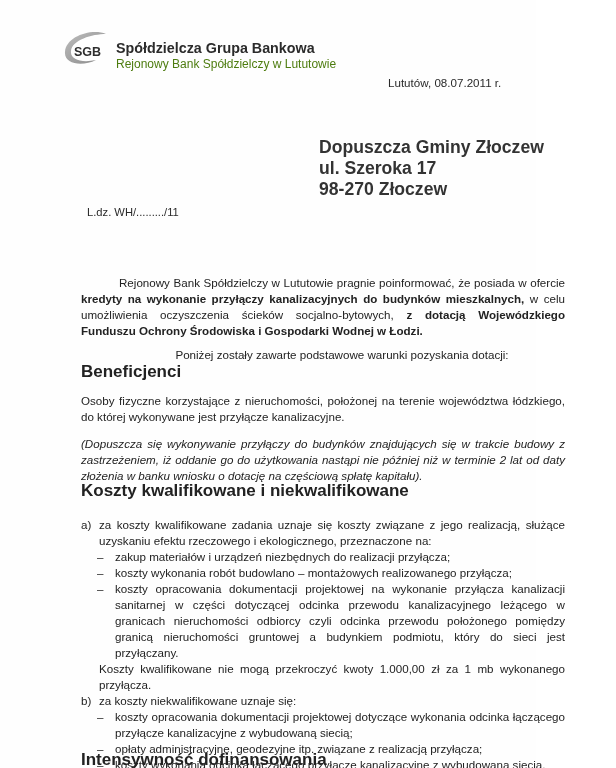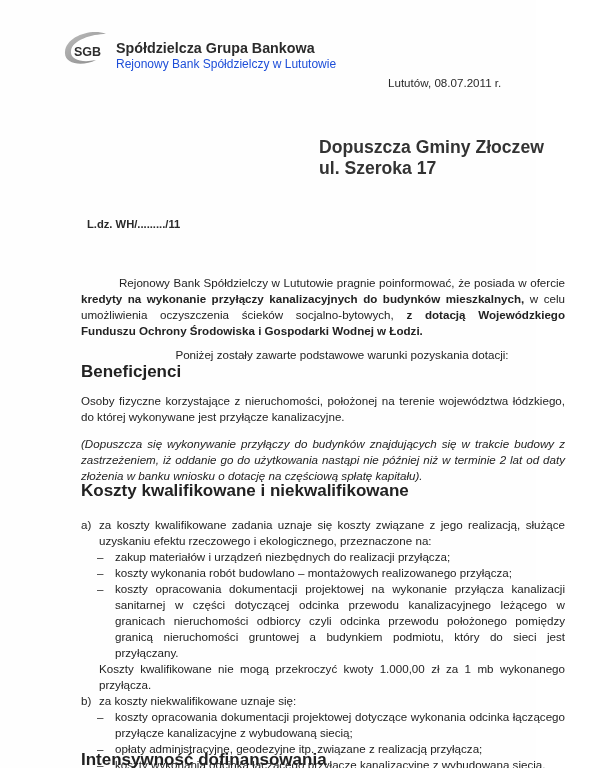--- a/index.html
+++ b/index.html
@@ -6,28 +6,28 @@
   body {
     width: 616px; height: 768px; overflow: hidden; position: relative;
     font-family: "Liberation Sans", sans-serif; color: #1e1e1e;
   }
   .page { position: absolute; left: 0; top: 0; width: 536px; height: 768px; background: #fefefe; }
 
   
   .logo { position: absolute; left: 62px; top: 30px; width: 50px; height: 38px; }
   .logo svg { width: 50px; height: 38px; display: block; }
   .org-name { position: absolute; left: 116px; top: 40px; font-size: 14.3px; font-weight: bold; color: #2b2b2b; white-space: nowrap; }
-  .org-sub { position: absolute; left: 116px; top: 57px; font-size: 12px; color: #1d4ed8; white-space: nowrap; }
+  .org-sub { position: absolute; left: 116px; top: 57px; font-size: 12px; color: #4d7c0f; white-space: nowrap; }
 
   .date { position: absolute; left: 388px; top: 76px; font-size: 11.6px; color: #2a2a2a; white-space: nowrap; }
 
   .recipient { position: absolute; left: 319px; top: 137px; font-size: 17.6px; font-weight: bold; color: #333; line-height: 21px; }
   .recipient div { white-space: nowrap; }
 
-  .ref { position: absolute; left: 87px; top: 218px; font-size: 11.2px; color: #2a2a2a; white-space: nowrap; font-weight: bold; }
+  .ref { position: absolute; left: 87px; top: 206px; font-size: 11.2px; color: #2a2a2a; white-space: nowrap; }
 
   .body { position: absolute; left: 81px; width: 484px; font-size: 11.6px; line-height: 16px; color: #222; text-align: center; }
   .nolast { text-align: justify; text-align-last: left; }
   .indent { text-indent: 38px; margin-top: 20px; }
   .b { font-weight: bold; }
   .i { font-style: italic; }
 
   .p1 { top: 255px; }
   .p2 { top: 327px; }
   .h-benef { top: 343px; }
@@ -63,20 +63,21 @@
     </svg>
   </div>
   <div class="org-name">Spółdzielcza Grupa Bankowa</div>
   <div class="org-sub">Rejonowy Bank Spółdzielczy w Lututowie</div>
 
   <div class="date">Lututów, 08.07.2011 r.</div>
 
   <div class="recipient">
     <div>Dopuszcza Gminy Złoczew</div>
     <div>ul. Szeroka 17</div>
+    <div>98-270 Złoczew</div>
   </div>
 
   <div class="ref">L.dz. WH/........./11</div>
 
   <div class="body p1 nolast indent"><span>Rejonowy Bank Spółdzielczy w Lututowie pragnie poinformować, że posiada w ofercie </span><span class="b">kredyty na wykonanie przyłączy kanalizacyjnych do budynków mieszkalnych,</span><span> w celu umożliwienia oczyszczenia ścieków socjalno-bytowych, </span><span class="b">z dotacją Wojewódzkiego Funduszu Ochrony Środowiska i Gospodarki Wodnej w Łodzi.</span></div>
 
   <div class="body p2 indent">Poniżej zostały zawarte podstawowe warunki pozyskania dotacji:</div>
 
   <div class="h h-benef" style="top:362px">Beneficjenci</div>
 

